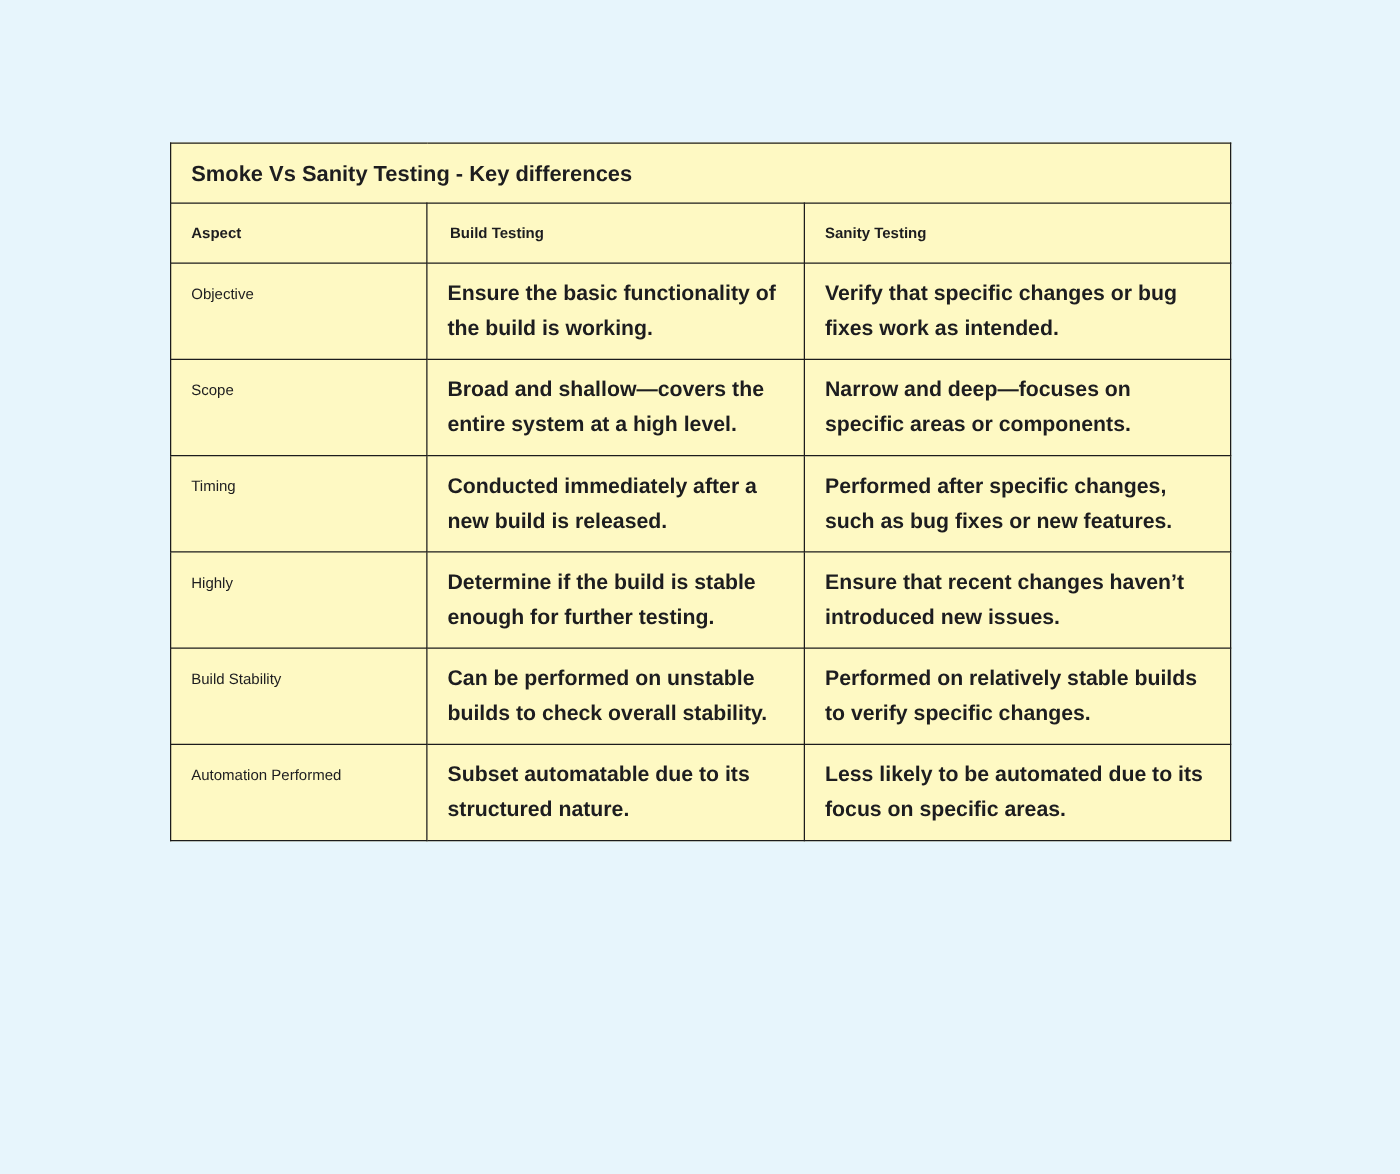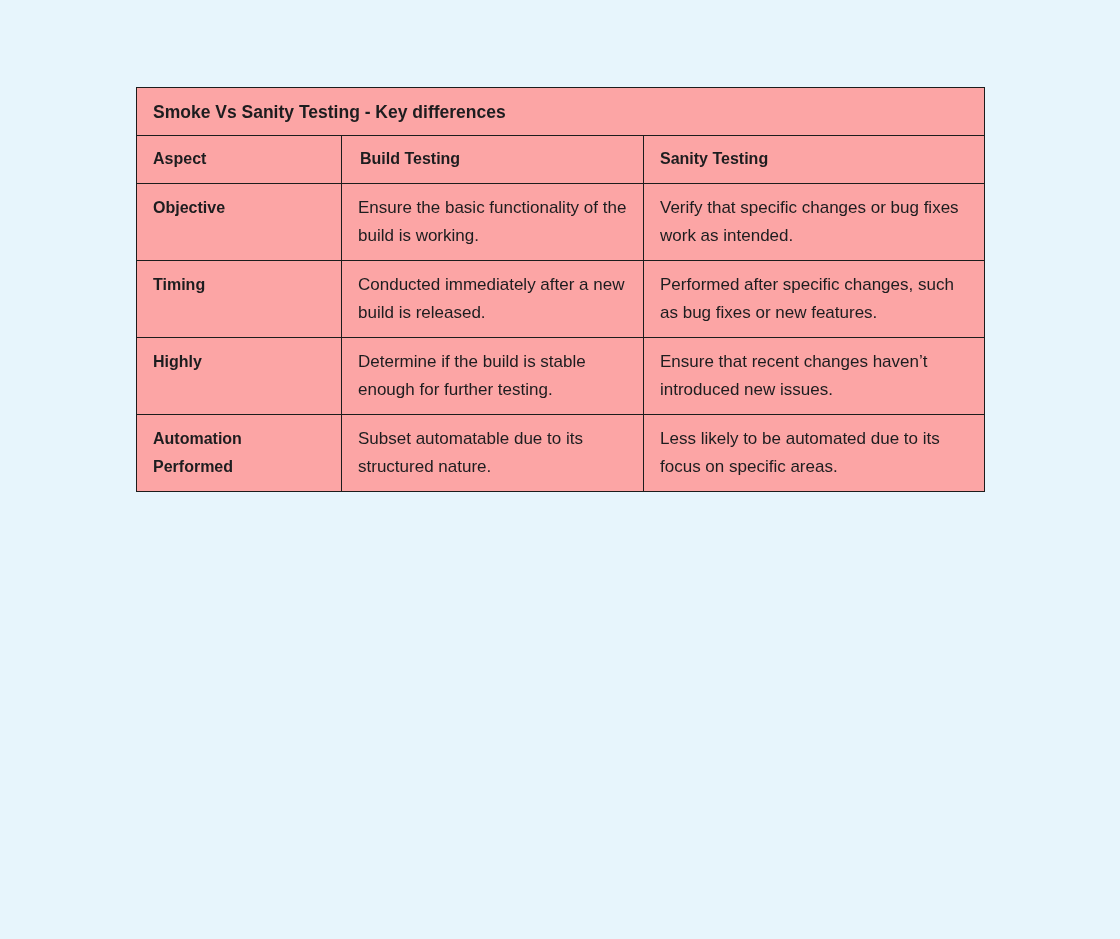--- a/index.html
+++ b/index.html
@@ -12,52 +12,52 @@
     overflow: hidden;
   }
   .canvas {
     position: relative;
     width: 1120px;
     height: 939px;
   }
   table.compare {
     position: absolute;
     left: 136px;
-    top: 87px;
+    top: 114px;
     width: 848px;
     border-collapse: collapse;
     table-layout: fixed;
-    background: #fca5a5;
+    background: #fef9c3;
     font-size: 17px;
     line-height: 28px;
   }
   table.compare col.c1 { width: 205px; }
   table.compare col.c2 { width: 302px; }
   table.compare col.c3 { width: 341px; }
   table.compare th,
   table.compare td {
     border: 1.5px solid #1c1c1c;
     vertical-align: top;
     text-align: left;
     padding: 10px 15px 10px 16px;
-    font-weight: 400;
+    font-weight: 700;
   }
   table.compare .title-cell {
     font-weight: 700;
     font-size: 17.5px;
     padding: 10px 15px 9px 16px;
   }
   table.compare th.colhead {
     font-weight: 700;
-    font-size: 16px;
+    font-size: 12px;
     padding: 9px 15px 10px 16px;
   }
   table.compare td.aspect {
-    font-weight: 700;
-    font-size: 16px;
+    font-weight: 400;
+    font-size: 12px;
   }
   table.compare th.colhead.smoke { padding-left: 18px; }
 </style>
 </head>
 <body>
 
 <div class="canvas">
   <table class="compare">
     <colgroup>
       <col class="c1">
@@ -74,28 +74,38 @@
         <th class="colhead">Sanity Testing</th>
       </tr>
     </thead>
     <tbody>
       <tr>
         <td class="aspect">Objective</td>
         <td>Ensure the basic functionality of the build is working.</td>
         <td>Verify that specific changes or bug fixes work as intended.</td>
       </tr>
       <tr>
+        <td class="aspect">Scope</td>
+        <td>Broad and shallow—covers the entire system at a high level.</td>
+        <td>Narrow and deep—focuses on specific areas or components.</td>
+      </tr>
+      <tr>
         <td class="aspect">Timing</td>
         <td>Conducted immediately after a new build is released.</td>
         <td>Performed after specific changes, such as bug fixes or new features.</td>
       </tr>
       <tr>
         <td class="aspect">Highly</td>
         <td>Determine if the build is stable enough for further testing.</td>
         <td>Ensure that recent changes haven’t introduced new issues.</td>
+      </tr>
+      <tr>
+        <td class="aspect">Build Stability</td>
+        <td>Can be performed on unstable builds to check overall stability.</td>
+        <td>Performed on relatively stable builds to verify specific changes.</td>
       </tr>
       <tr>
         <td class="aspect">Automation Performed</td>
         <td>Subset automatable due to its structured nature.</td>
         <td>Less likely to be automated due to its focus on specific areas.</td>
       </tr>
     </tbody>
   </table>
 </div>
 

